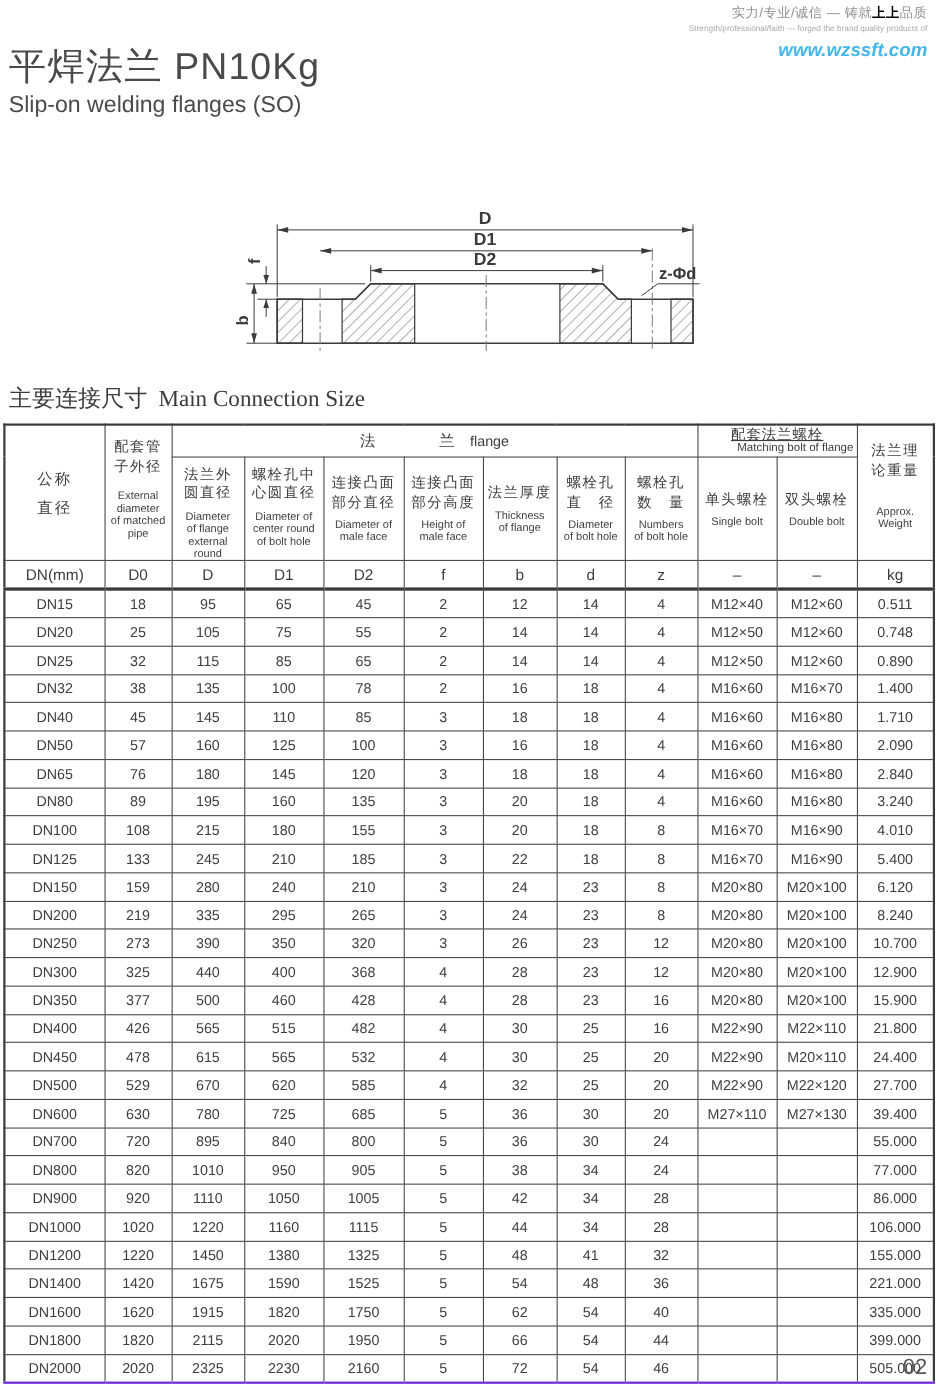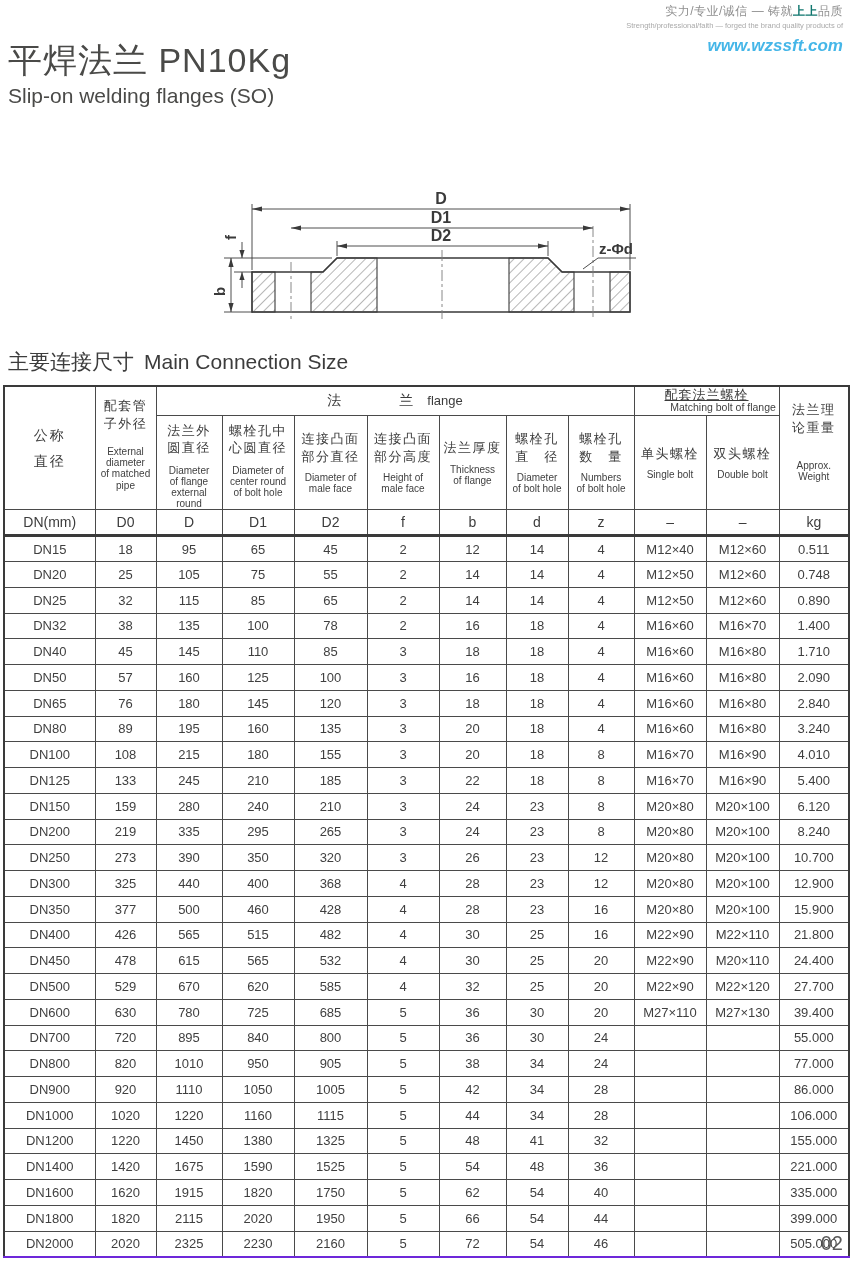--- a/index.html
+++ b/index.html
@@ -3,29 +3,29 @@
 <meta charset="utf-8">
 <style>
   * { margin:0; padding:0; box-sizing:border-box; }
   html,body { background:#ffffff; }
   body { font-family:"Liberation Sans", sans-serif; color:#3c3c3c; }
   .page { position:relative; width:851px; height:1261px; background:#fff; overflow:hidden; }
 
   
   .brand { position:absolute; top:3px; right:8px; text-align:right; }
   .brand .tag-zh { font-size:12px; color:#8f8f8f; letter-spacing:0.5px; }
-  .brand .tag-zh b { color:#0f766e; font-weight:bold; }
+  .brand .tag-zh b { color:#000000; font-weight:bold; }
   .brand .tag-en { font-size:7.5px; color:#aaaaaa; margin-top:1px; }
   .brand .site { font-size:17px; font-style:italic; color:#45b6e8; margin-top:6px; font-weight:bold; }
 
   
   .title-zh { position:absolute; left:8px; top:38px; font-size:34px; color:#4a4a48; letter-spacing:1px; }
   .title-en { position:absolute; left:8px; top:84px; font-size:21px; color:#4a4a48; }
 
-  .section-title { position:absolute; left:8px; top:348px; font-size:21px; color:#3c3c3c; }
+  .section-title { position:absolute; left:8px; top:348px; font-size:21px; color:#3c3c3c;font-family:Liberation Serif, serif; }
   .section-title .en { margin-left:10px; }
 
   
   .drawing { position:absolute; left:178px; top:182px; }
   .drawing svg text { font-family:"Liberation Sans", sans-serif; font-weight:bold; fill:#3a3a3a; }
 
   
   .spec-table { position:absolute; left:3px; top:385px; width:845px;
                 border-collapse:collapse; table-layout:fixed; }
   .spec-table th, .spec-table td { border:1px solid #4a4a4a; text-align:center;

